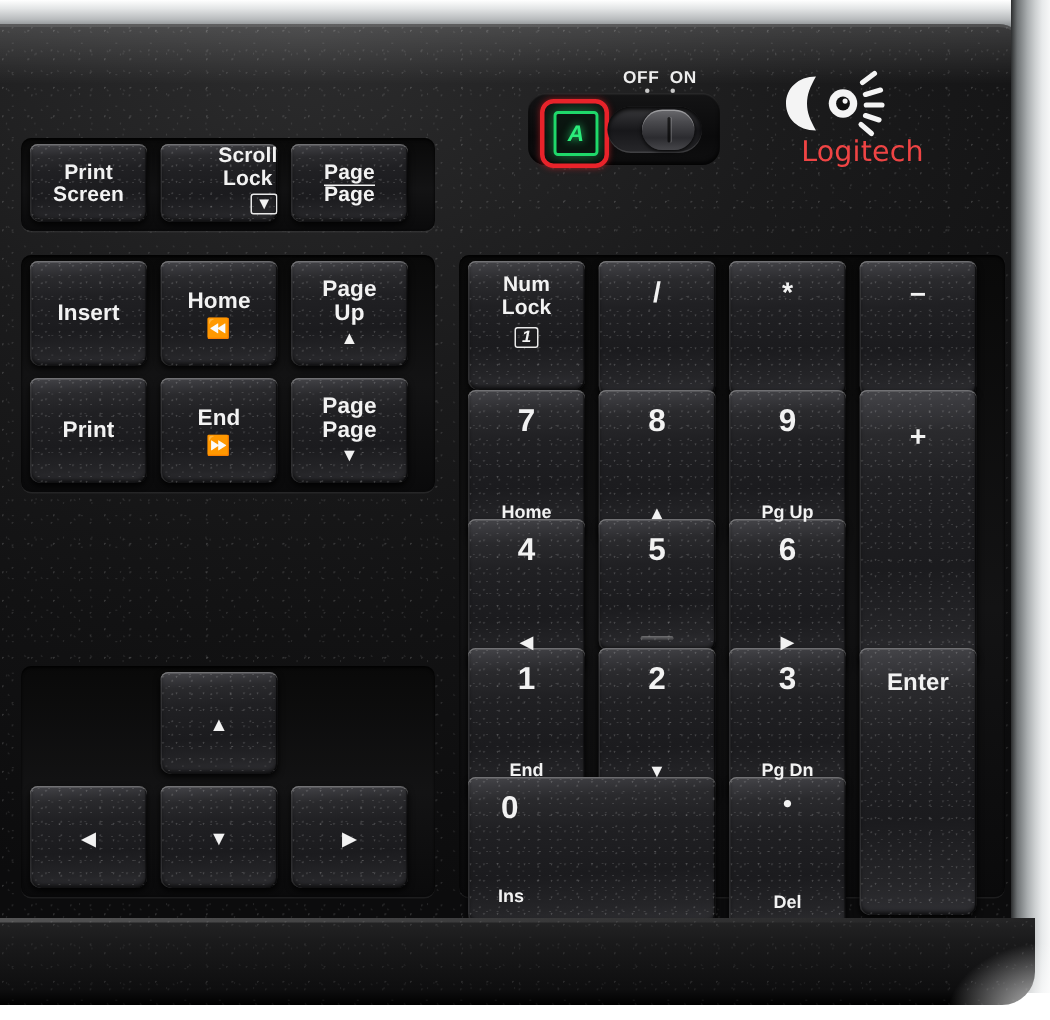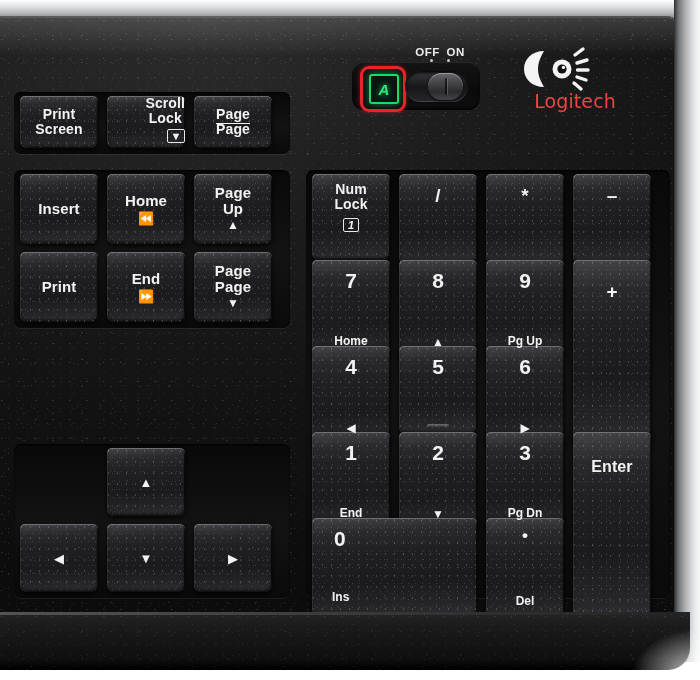--- a/index.html
+++ b/index.html
@@ -373,21 +373,21 @@
   <div class="key k-split" style="left:399px;top:432px;width:78px;height:78px;padding:10px 0 14px;">
     <div class="lbl num">2</div>
     <div class="lbl glyph">▼</div>
   </div>
 
   <div class="key k-split" style="left:486px;top:432px;width:78px;height:78px;padding:10px 0 12px;">
     <div class="lbl num">3</div>
     <div class="lbl t-sub f12">Pg Dn</div>
   </div>
 
-  <div class="key k-topcenter" style="left:573px;top:432px;width:78px;height:162px;padding-top:27px;">
+  <div class="key k-topcenter" style="left:573px;top:432px;width:78px;height:162px;padding-top:16px;">
     <div class="lbl t-main f16">Enter</div>
   </div>
 
   <div class="key k-split" style="left:312px;top:518px;width:165px;height:76px;padding:10px 0 12px;align-items:flex-start;">
     <div class="lbl num" style="margin-left:22px;">0</div>
     <div class="lbl t-sub f12" style="margin-left:20px;">Ins</div>
   </div>
 
   <div class="key k-split" style="left:486px;top:518px;width:78px;height:76px;padding:14px 0 12px;">
     <div class="lbl" style="font-size:17px;font-weight:bold;line-height:.5;">•</div>

